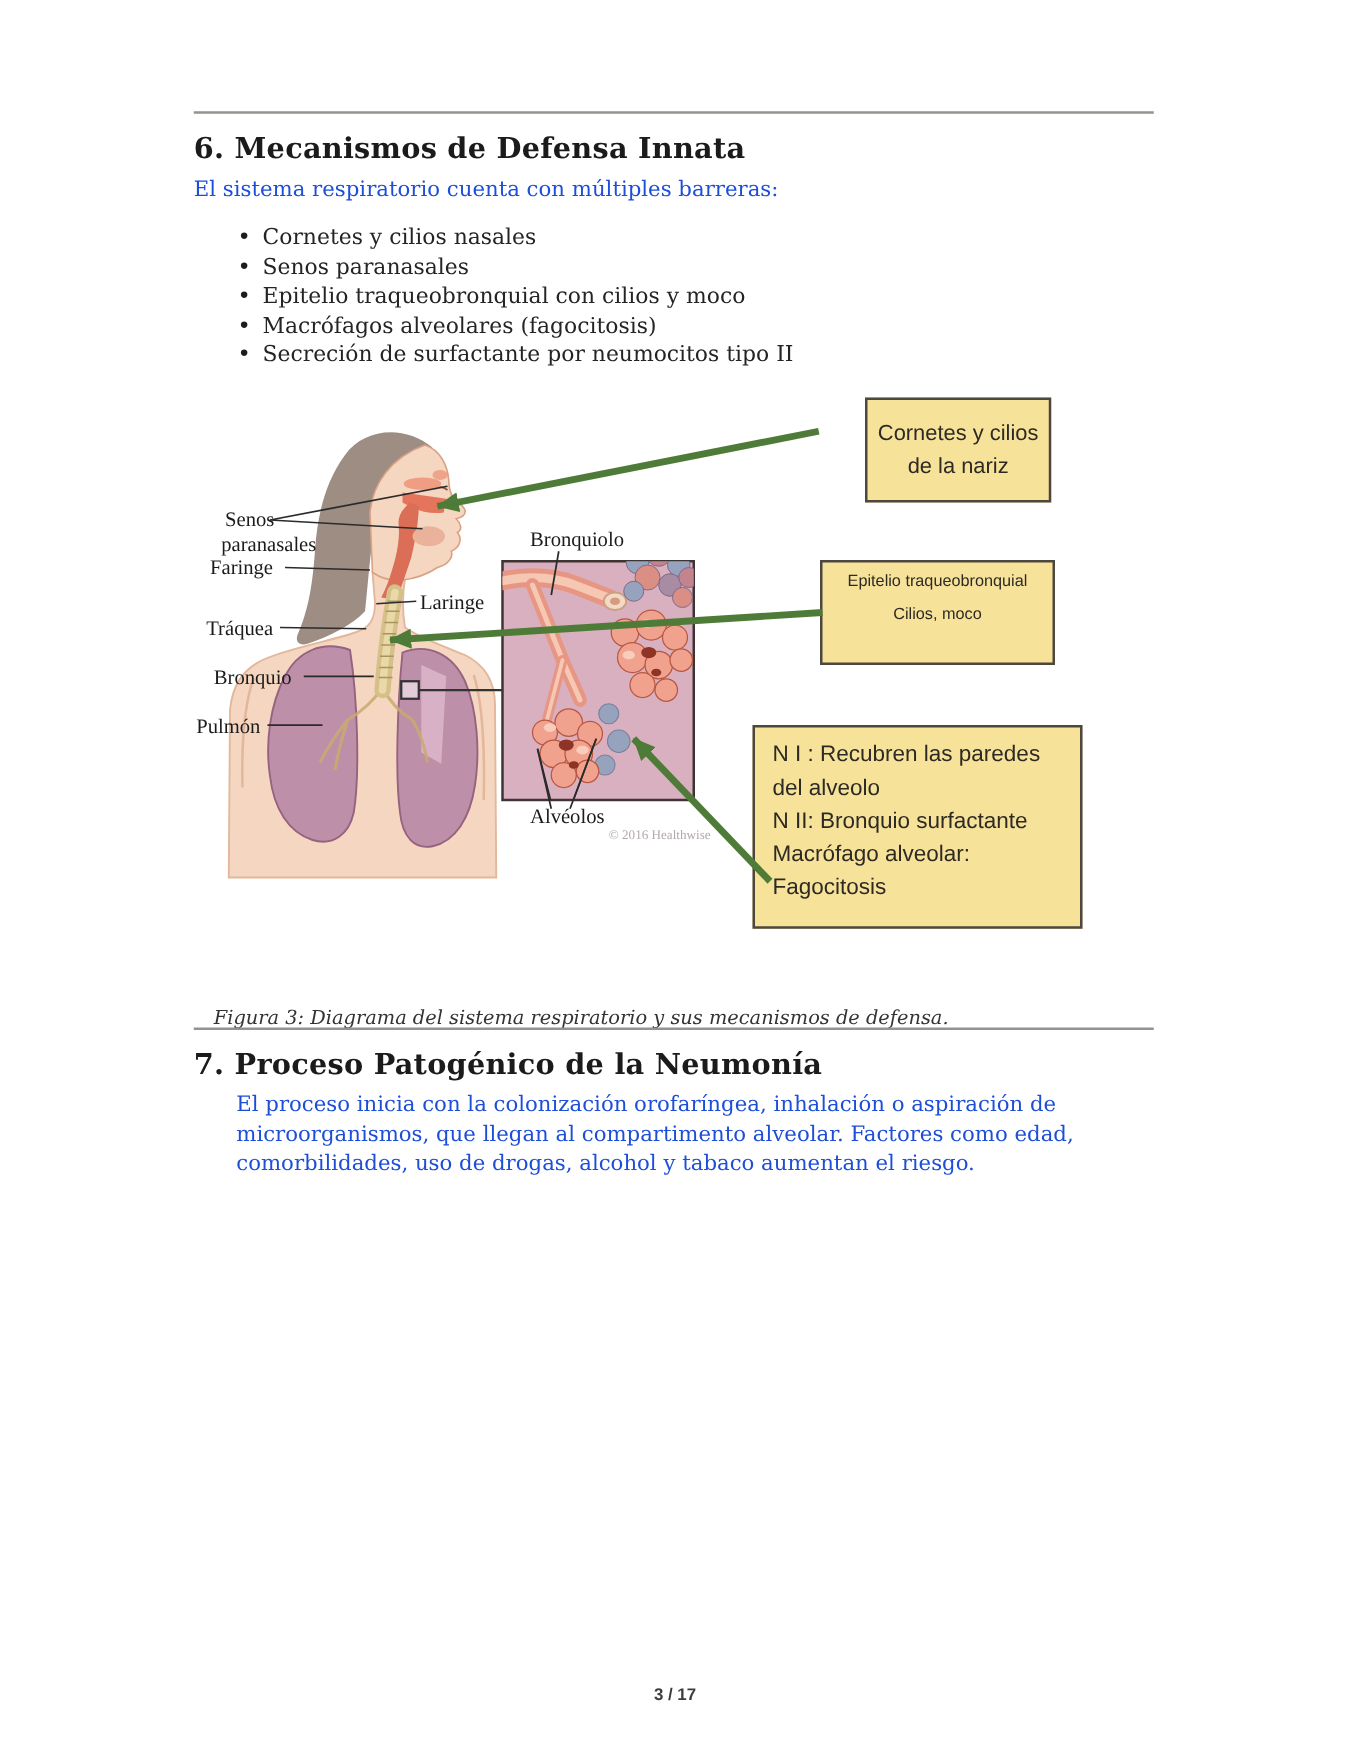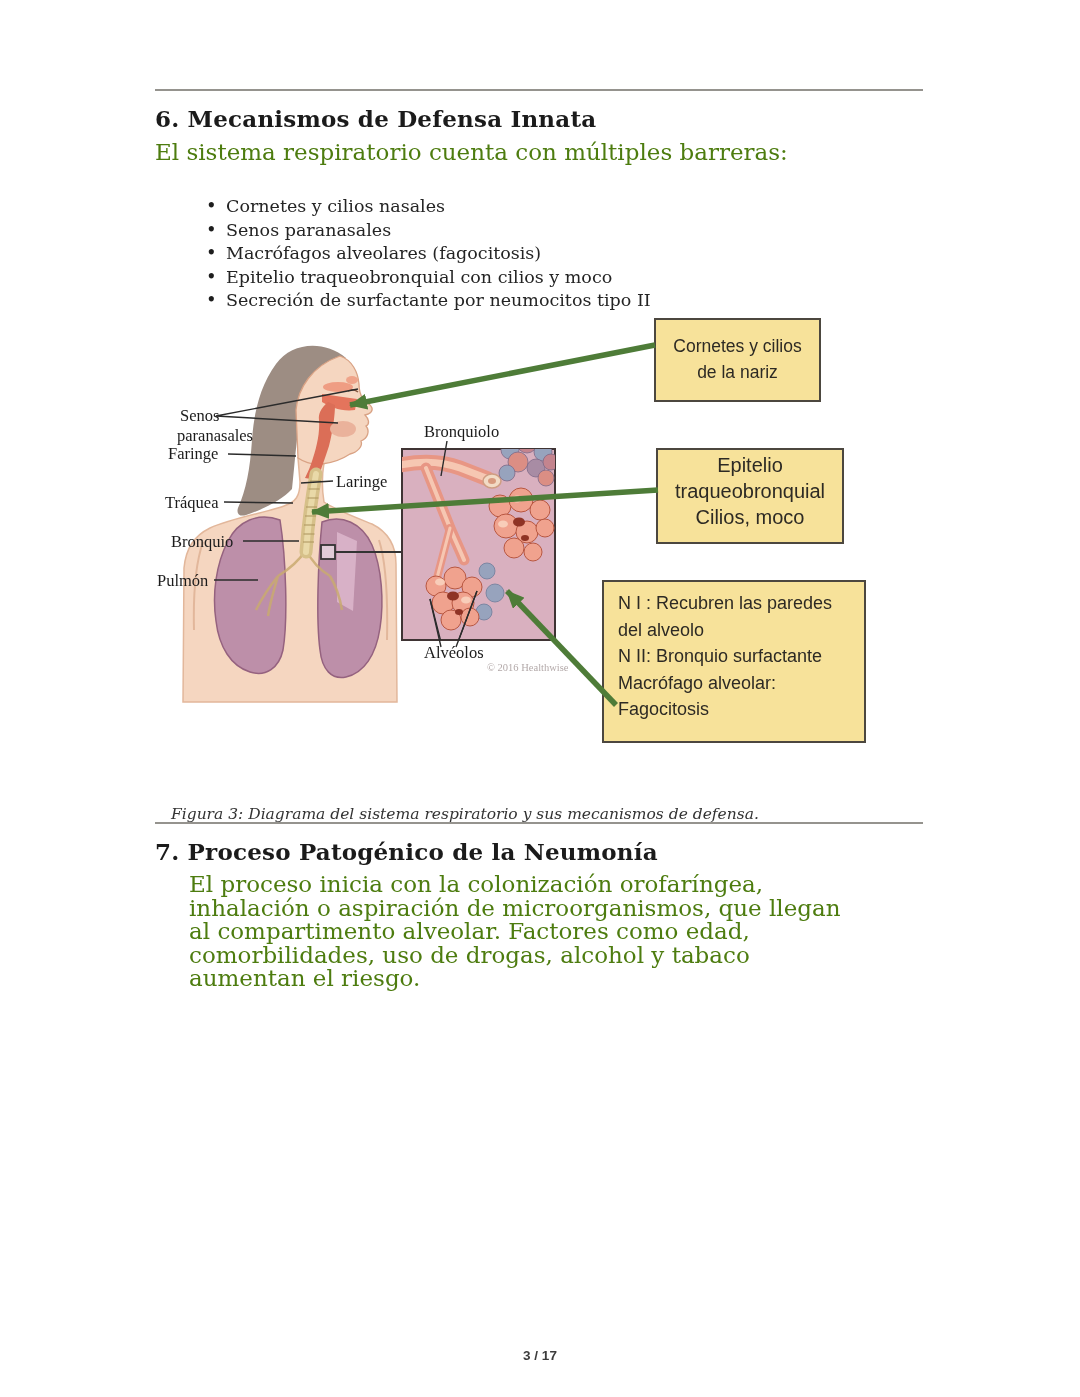--- a/index.html
+++ b/index.html
@@ -6,54 +6,54 @@
   body{
     width:1080px;height:1397px;background:#ffffff;position:relative;overflow:hidden;
     font-family:"DejaVu Serif", serif;color:#212121;
   }
   .rule{position:absolute;left:155px;width:768px;height:0;border:none;border-top:2px solid #95938e;margin:0;}
   #rule-top{top:89px;}
   #rule-mid{top:822px;}
   .sec-title{position:absolute;left:155px;margin:0;font-size:23px;font-weight:bold;color:#1b1b1b;letter-spacing:.2px;}
   #s6-title{top:105px;}
   #s7-title{top:838px;}
-  .para{position:absolute;left:155px;margin:0;font-size:23px;line-height:23.5px;color:#4d7c0f;}
+  .para{position:absolute;left:155px;margin:0;font-size:17px;line-height:23.5px;color:#1d4ed8;}
   #s6-intro{top:141px;}
   #s7-body{top:873px;width:678px;margin-left:34px;}
-  .bullets{position:absolute;left:189px;top:179px;margin:16px;padding:0;list-style:none;font-size:17.5px;line-height:23.6px;color:#242424;}
+  .bullets{position:absolute;left:189px;top:179px;margin:0;padding:0;list-style:none;font-size:17.5px;line-height:23.6px;color:#242424;}
   .bullets li{position:relative;padding-left:21px;}
   .bullets li::before{content:"\2022";position:absolute;left:1px;top:-1px;font-size:18px;color:#1d1d1d;}
   .figure{position:absolute;left:0;top:310px;width:1080px;height:460px;}
   .figure svg{position:absolute;left:0;top:0;}
   #arrows-overlay{z-index:30;pointer-events:none;}
   .callout{
     position:absolute;z-index:20;box-sizing:border-box;
     background:#f7e29a;border:2px solid #4c473f;
     font-family:"Liberation Sans", sans-serif;color:#2d2a24;
   }
-  #callout-nariz{left:654px;top:8px;width:167px;height:84px;text-align:center;font-size:17.5px;line-height:26px;padding:13px 6px 0 6px;}
-  #callout-epitelio{left:656px;top:138px;width:188px;height:96px;text-align:center;font-size:20px;line-height:26px;padding:2px 4px 0 4px;}
+  #callout-nariz{left:692px;top:8px;width:149px;height:84px;text-align:center;font-size:17.5px;line-height:26px;padding:13px 6px 0 6px;}
+  #callout-epitelio{left:656px;top:138px;width:188px;height:84px;text-align:center;font-size:13px;line-height:26px;padding:2px 4px 0 4px;}
   #callout-neumocitos{left:602px;top:270px;width:264px;height:163px;text-align:left;font-size:18px;line-height:26.5px;padding:8px 14px;}
   .caption{position:absolute;left:155px;top:789px;margin:16px;font-style:italic;font-size:15.5px;color:#333333;}
   .footer{position:absolute;left:0;top:1348px;width:1080px;text-align:center;
     font-family:"Liberation Sans", sans-serif;font-size:13.5px;font-weight:600;color:#3c3c3c;}
 </style>
 </head>
 <body>
 
 <hr class="rule" id="rule-top">
 
 <h2 class="sec-title" id="s6-title">6. Mecanismos de Defensa Innata</h2>
 <p class="para" id="s6-intro">El sistema respiratorio cuenta con múltiples barreras:</p>
 
 <ul class="bullets">
   <li>Cornetes y cilios nasales</li>
   <li>Senos paranasales</li>
+  <li>Epitelio traqueobronquial con cilios y moco</li>
   <li>Macrófagos alveolares (fagocitosis)</li>
-  <li>Epitelio traqueobronquial con cilios y moco</li>
   <li>Secreción de surfactante por neumocitos tipo II</li>
 </ul>
 
 <div class="figure">
 
   <svg width="1080" height="460" viewBox="0 0 1080 460">
     <defs>
       <clipPath id="insetClip">
           <rect x="402" y="139" width="153" height="191"></rect>
         </clipPath>

